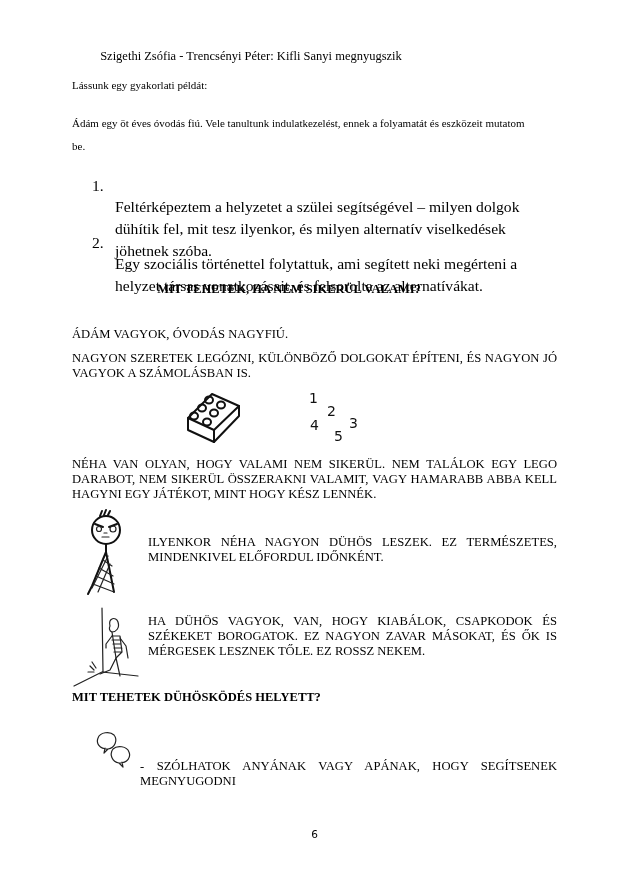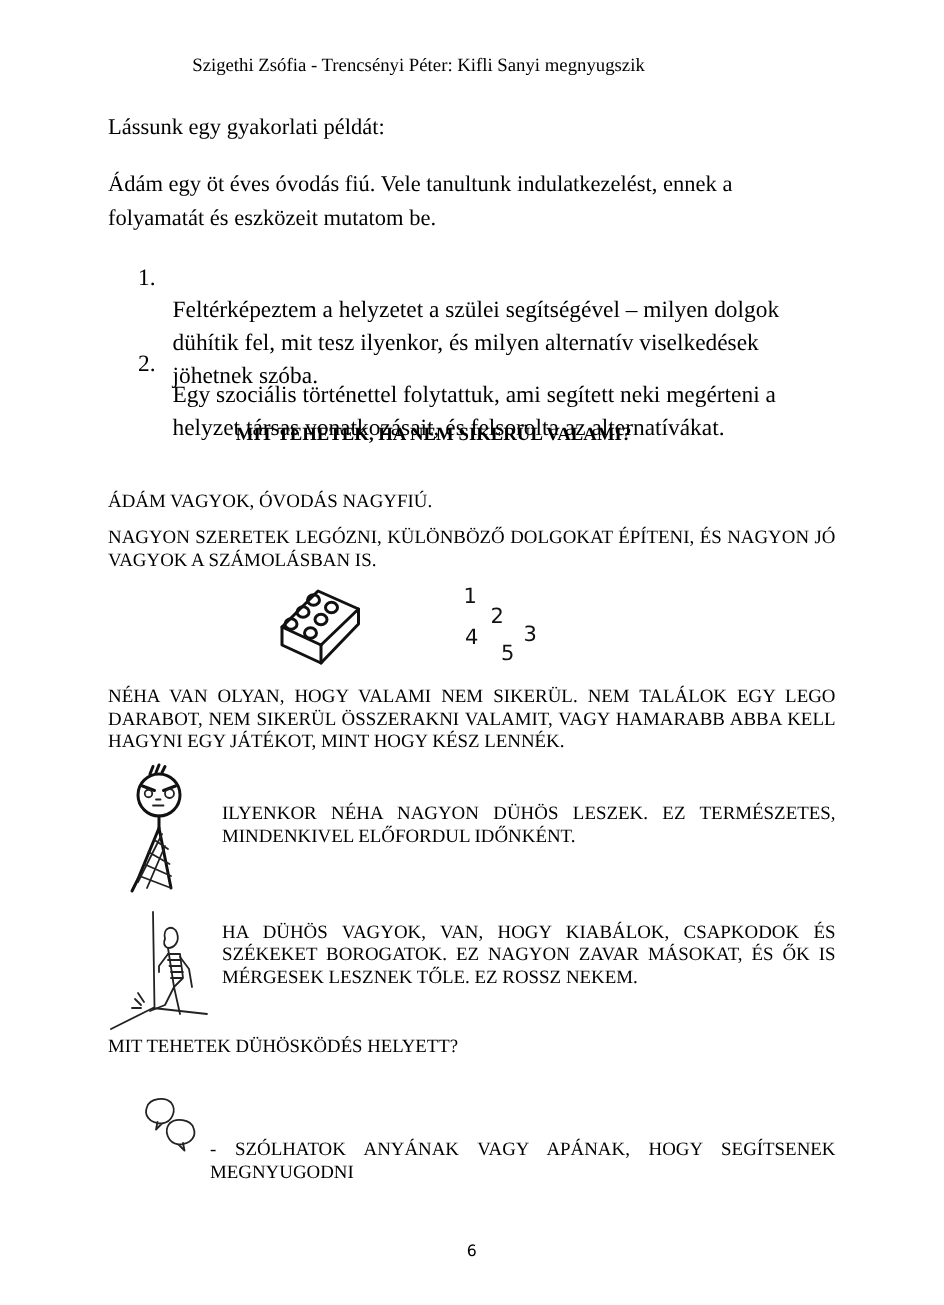--- a/index.html
+++ b/index.html
@@ -1,34 +1,34 @@
 <!DOCTYPE html>
 <html><head>
 <meta charset="utf-8">
 <style>
   html, body { margin: 0; padding: 0; background: #ffffff; }
   body { width: 629px; height: 870px; position: relative; overflow: hidden; color: #000; font-family: "Liberation Serif", "DejaVu Serif", serif; }
   .abs { position: absolute; }
-  .header { left: 0; width: 502px; top: 36px; text-align: center; font-size: 12.5px; margin-left: 28px; }
-  .body-text { font-size: 15px; line-height: 23px; }
+  .header { left: 0; width: 502px; top: 49px; text-align: center; font-size: 12.5px; }
+  .body-text { font-size: 11px; line-height: 23px; }
   .p1 { left: 72px; top: 74px; }
   .p2 { left: 72px; top: 112px; width: 460px; }
   .list-item { left: 92px; width: 460px; font-size: 15.6px; line-height: 22px; }
   .list-item .num { position: absolute; left: 0; top: 0; }
   .list-item .txt { display: block; padding-left: 23px; margin-top: 21px; }
   .li1 { top: 175px; }
   .li2 { top: 232px; }
   .title1 { left: 0; width: 578px; top: 282px; text-align: center; font-weight: bold; font-size: 12.5px; }
   .caps { font-size: 12.6px; line-height: 15px; text-align: justify; text-align-last: left; }
   .c1 { left: 72px; top: 327px; width: 485px; }
   .c2 { left: 72px; top: 351px; width: 485px; font-family: Liberation Serif, serif; }
   .c3 { left: 72px; top: 457px; width: 485px; }
   .c4 { left: 148px; top: 535px; width: 409px; }
   .c5 { left: 148px; top: 614px; width: 409px; }
-  .title2 { left: 72px; top: 690px; font-weight: normal; font-size: 12.5px; }
+  .title2 { left: 72px; top: 690px; font-weight: bold; font-size: 12.5px; }
   .c6 { left: 140px; top: 738px; width: 417px; margin-top: 21px; }
   .pagenum { left: 0; width: 629px; top: 828px; text-align: center; font-family: "DejaVu Sans", sans-serif; font-size: 10.5px; }
   svg { position: absolute; overflow: visible; }
   .draw { fill: none; stroke: #111; stroke-width: 2; stroke-linecap: round; stroke-linejoin: round; }
   .thin { fill: none; stroke: #222; stroke-width: 1.2; stroke-linecap: round; stroke-linejoin: round; }
   .digit { position: absolute; font-family: "DejaVu Sans", sans-serif; font-size: 14px; color: #111; }
 </style>
 </head>
 <body>
 

